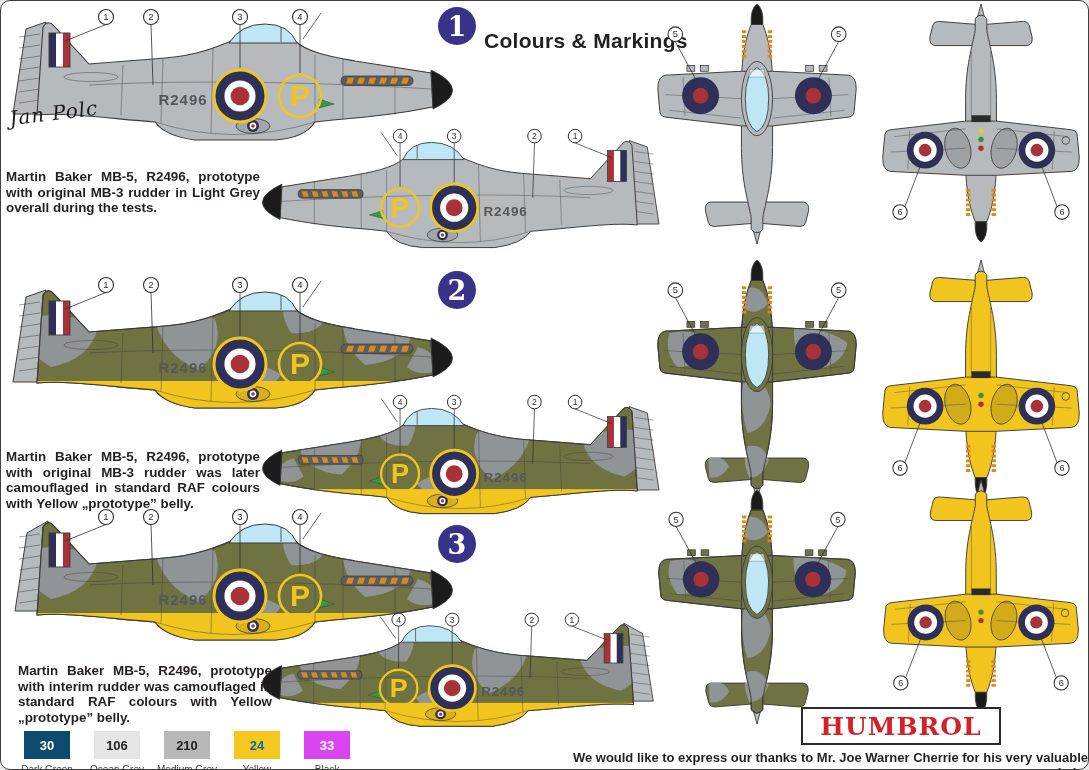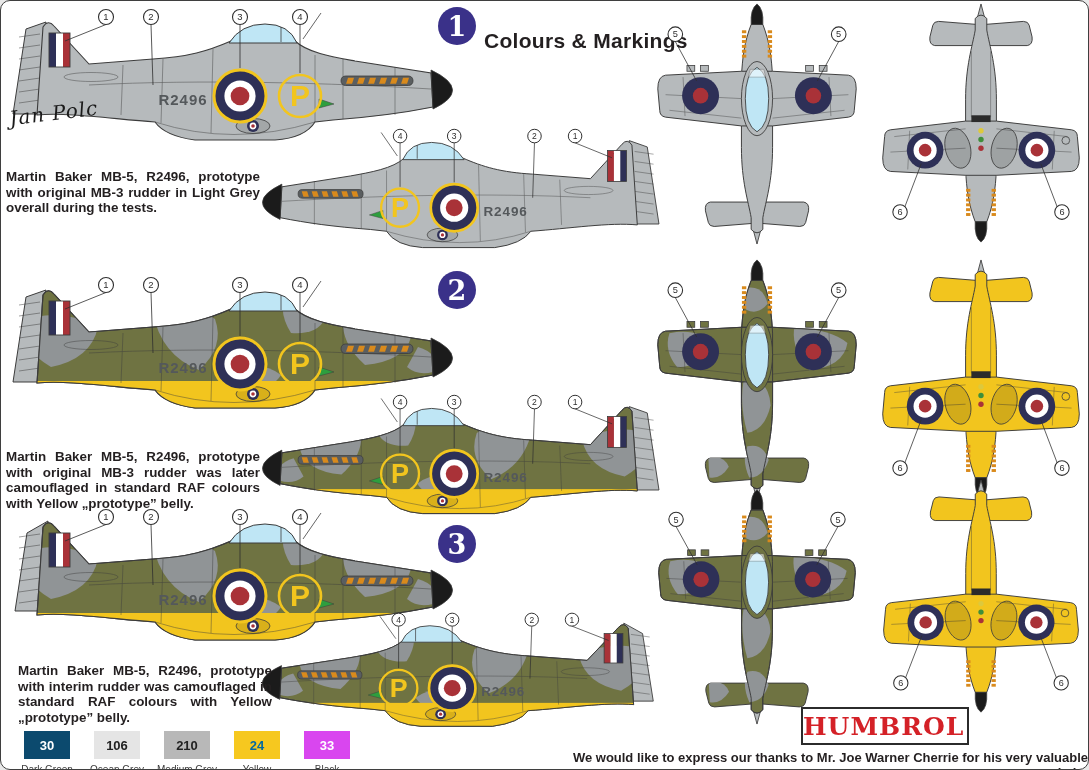--- a/index.html
+++ b/index.html
@@ -23,22 +23,22 @@
     font-family:"DejaVu Serif",serif;font-style:italic;font-size:20px;color:#1a1a1a;
     transform:rotate(-7deg);letter-spacing:1px;
   }
   .swatchStrip{display:flex;gap:18px;}
   .swatchItem{display:flex;flex-direction:column;align-items:center;width:52px;}
   .swatchBox{width:46px;height:28px;display:flex;align-items:center;justify-content:center;
     font-size:13px;font-weight:bold;}
   .swatchLabel{margin-top:5px;font-size:10px;color:#3b3b3b;white-space:nowrap;}
   .paintsHead{width:172px;text-align:center;font-size:20px;font-weight:bold;color:#231f20;}
   .humbrolBox{
-    width:168px;height:38px;border:2px solid #2b2b2b;background:#fff;
-    display:flex;align-items:center;justify-content:flex-start;
+    width:200px;height:38px;border:2px solid #2b2b2b;background:#fff;
+    display:flex;align-items:center;justify-content:center;
   }
   .humbrolText{
     font-family:"DejaVu Serif",serif;font-weight:bold;font-size:25px;letter-spacing:1px;
   }
   .thanks{width:545px;text-align:right;font-size:13px;font-weight:bold;color:#231f20;}
   svg{display:block;}
 </style>
 </head>
 <body>
 

